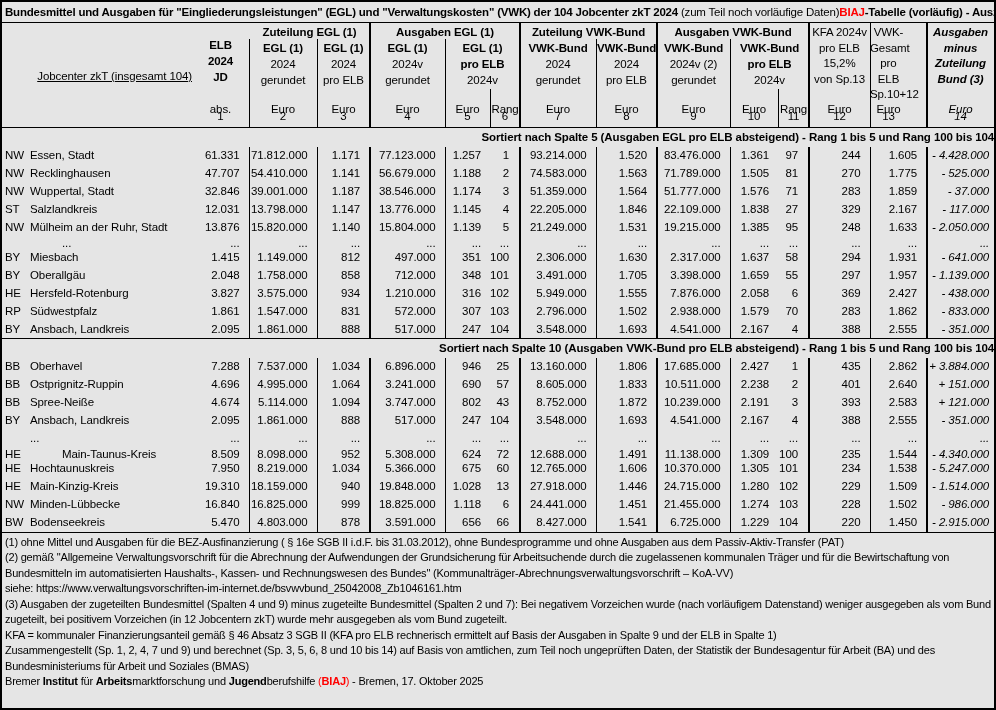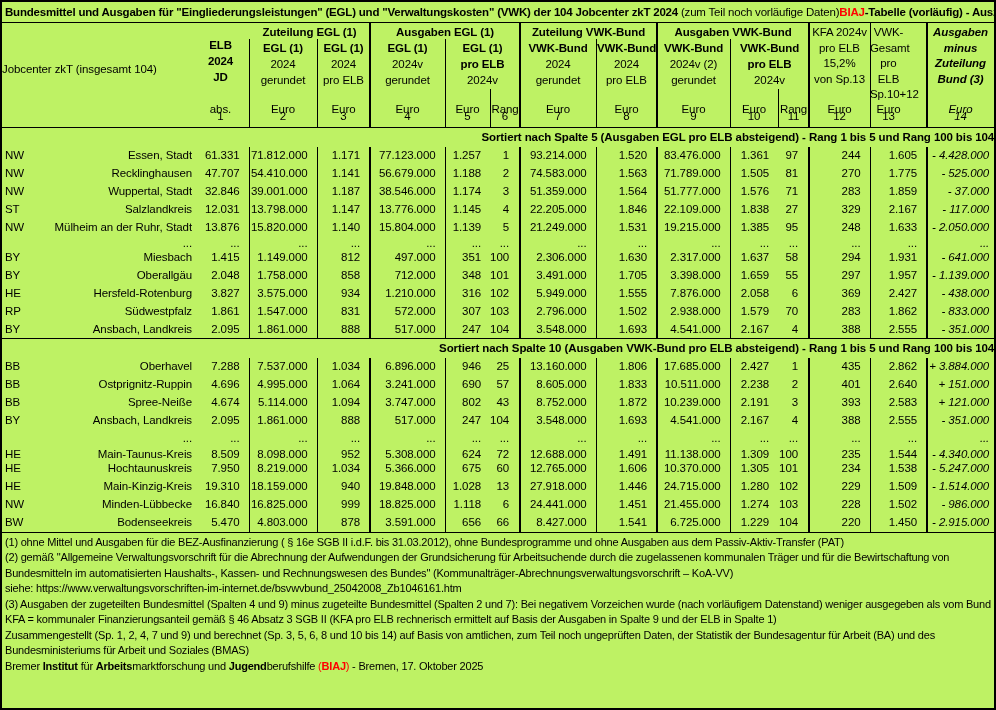--- a/index.html
+++ b/index.html
@@ -1,18 +1,18 @@
 <!DOCTYPE html>
 <html><head>
 <meta charset="utf-8">
 <style>
   * { margin:0; padding:0; box-sizing:border-box; }
   html,body { background:#888; }
   .page {
-    width:996px; height:710px; background:#bef264; color:#000;
+    width:996px; height:710px; background:#e5e5e5; color:#000;
     border:2px solid #000; overflow:hidden; position:relative;
     font-family:"Liberation Sans", sans-serif;
   }
   .b { font-weight:bold; }
   .red { color:#ff0000; }
 
   
   .titlebar {
     height:21px; border-bottom:1px solid #000;
     display:flex; justify-content:space-between; align-items:center;
@@ -27,28 +27,28 @@
   .vline.unitline { top:66px; }
   .hgroup { position:absolute; top:1px; height:16px; line-height:16px; text-align:center; font-weight:bold; }
   .hcell { position:absolute; top:0; height:104px; text-align:center; }
   .hcell .lines { position:absolute; left:0; right:0; top:17px; line-height:16px; }
   .hcell.four .lines { top:2px; line-height:15.5px; }
   .hcell .unit { position:absolute; left:0; right:0; top:67px; height:16px; line-height:16px;margin-top:11px; }
   .hcell .num  { position:absolute; left:0; right:0; top:85px; height:16px; line-height:16px; }
   .hcell .split { display:flex; }
   .hcell .split span { display:inline-block; text-align:center; }
   .hcell.itl { font-style:italic; }
-  .rowlabel { position:absolute; left:0; width:190px; top:38px; line-height:17px; text-align:left; }
+  .rowlabel { position:absolute; left:0; width:190px; top:45px; line-height:17px; text-align:right;text-decoration:underline; }
 
   
   table { border-collapse:collapse; table-layout:fixed; width:992px; font-size:11.5px; letter-spacing:-0.1px; }
   td { height:18px; padding:0; vertical-align:middle; line-height:11px; white-space:nowrap; overflow:hidden; }
   tr.sec td { border-top:1px solid #000; font-weight:bold; padding-left:3px; height:19px; text-align:right; }
   td.st { padding-left:3px; }
-  td.nm { padding-left:2px;text-align:right; }
+  td.nm { padding-left:2px; }
   td.num { text-align:right; padding-right:9px; }
   td.rng { text-align:right; padding-right:10px; }
   td.it { font-style:italic; padding-right:5px; }
   .bL  { border-left:1px solid #000; }
   .bL2 { border-left:2px solid #000; }
   tbody.databody tr:nth-of-type(6) td { height:12px; line-height:8px; }
   tbody.databody tr:nth-of-type(6) td.nm { padding-left:34px; }
 
   
   .fnotes {
@@ -664,20 +664,21 @@
   </table>
 
   <div class="fnotes">
     <div>
 
     <div class="fline">(1) ohne Mittel und Ausgaben für die BEZ-Ausfinanzierung ( § 16e SGB II i.d.F. bis 31.03.2012), ohne Bundesprogramme und ohne Ausgaben aus dem Passiv-Aktiv-Transfer (PAT)</div>
         <div class="fline">(2) gemäß "Allgemeine Verwaltungsvorschrift für die Abrechnung der Aufwendungen der Grundsicherung für Arbeitsuchende durch die zugelassenen kommunalen Träger und für die Bewirtschaftung von</div>
         <div class="fline">Bundesmitteln im automatisierten Haushalts-, Kassen- und Rechnungswesen des Bundes" (Kommunalträger-Abrechnungsverwaltungsvorschrift – KoA-VV)</div>
         <div class="fline">siehe: https://www.verwaltungsvorschriften-im-internet.de/bsvwvbund_25042008_Zb1046161.htm</div>
         <div class="fline">(3) Ausgaben der zugeteilten Bundesmittel (Spalten 4 und 9) minus zugeteilte Bundesmittel (Spalten 2 und 7): Bei negativem Vorzeichen wurde (nach vorläufigem Datenstand) weniger ausgegeben als vom Bund</div>
+        <div class="fline">zugeteilt, bei positivem Vorzeichen (in 12 Jobcentern zkT) wurde mehr ausgegeben als vom Bund zugeteilt.</div>
         <div class="fline">KFA = kommunaler Finanzierungsanteil gemäß § 46 Absatz 3 SGB II (KFA pro ELB rechnerisch ermittelt auf Basis der Ausgaben in Spalte 9 und der ELB in Spalte 1)</div>
         <div class="fline">Zusammengestellt (Sp. 1, 2, 4, 7 und 9) und berechnet (Sp. 3, 5, 6, 8 und 10 bis 14) auf Basis von amtlichen, zum Teil noch ungeprüften Daten, der Statistik der Bundesagentur für Arbeit (BA) und des</div>
         <div class="fline">Bundesministeriums für Arbeit und Soziales (BMAS)</div>
       </div>
     <div class="fline"><span>Bremer </span><span class="b">Institut</span><span> für </span><span class="b">Arbeits</span><span>marktforschung und </span><span class="b">Jugend</span><span>berufshilfe </span><span class="red">(</span><span class="red b">BIAJ</span><span class="red">)</span><span> - Bremen, 17. Oktober 2025</span></div>
   </div>
 
 </div>
 
 </body></html>

